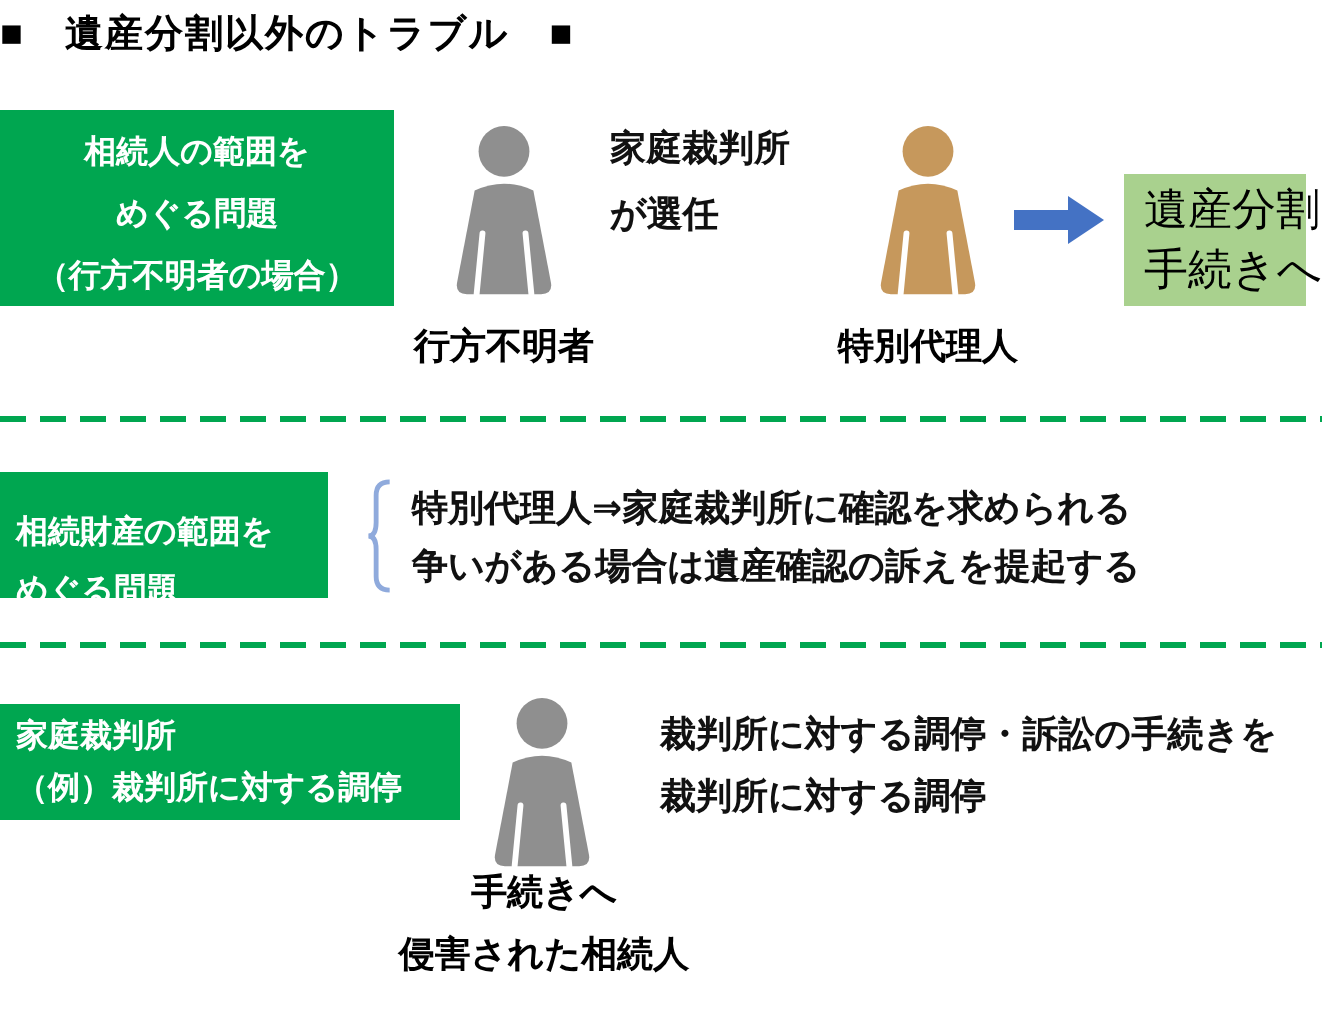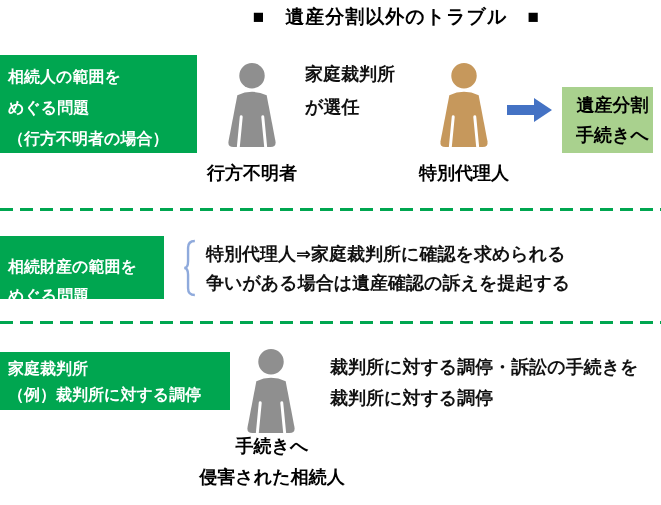--- a/index.html
+++ b/index.html
@@ -4,30 +4,30 @@
 <style>
   html,body{margin:0;padding:0;background:#fff;}
   #canvas{
     position:relative;width:661px;height:505px;background:#ffffff;
     font-family:"Liberation Sans","DejaVu Sans",sans-serif;
     overflow:hidden;color:#111;
   }
   .abs{position:absolute;}
   
   .title{
-    top:4px;left:0;width:540px;text-align:right;
+    top:4px;left:0;width:540px;text-align:left;
     font-size:19px;font-weight:bold;color:#000;letter-spacing:1px;
   }
   
   .gbox{
     background:#00A650;color:#ffffff;font-weight:bold;font-size:16px;
     box-sizing:border-box;padding:6px 8px 0 8px;
   }
   .gbox div{white-space:nowrap;}
-  #box1{top:55px;left:0;width:197px;height:98px;line-height:31px;}
+  #box1{top:55px;left:0;width:197px;height:98px;line-height:31px;text-align:center;}
   #box2{top:236px;left:0;width:164px;height:63px;line-height:29px;padding-top:16px;}
   #box3{top:352px;left:0;width:230px;height:58px;line-height:26px;padding-top:4px;}
   
   .person{width:62px;height:88px;}
   .person svg{display:block;width:100%;height:100%;}
   #person-missing{top:62px;left:221px;}
   #person-agent{top:62px;left:433px;}
   #person-heir{top:348px;left:240px;}
   
   .plabel{font-size:18px;font-weight:bold;color:#000;text-align:center;white-space:nowrap;}
@@ -36,21 +36,21 @@
   #label-heir{top:431px;left:172px;width:200px;line-height:31px;}
   
   #court-text{top:58px;left:305px;width:124px;text-align:left;
     font-size:18px;font-weight:bold;line-height:33px;white-space:nowrap;}
   
   #arrow1{top:97px;left:507px;width:46px;height:26px;}
   #arrow1 svg{display:block;width:100%;height:100%;}
   
   #outcome-box{
     top:87px;left:562px;width:91px;height:66px;background:#A9D18E;
-    box-sizing:border-box;padding:3px 0 0 10px;font-size:18px;font-weight:bold;
+    box-sizing:border-box;padding:3px 0 0 10px;font-size:22px;font-weight:normal;
     line-height:30px;color:#000;white-space:nowrap;text-align:center;
   }
   
   .divider{
     left:0;width:661px;height:3px;
     background:repeating-linear-gradient(to right,#00A650 0,#00A650 13px,transparent 13px,transparent 20px);
   }
   #divider1{top:208px;}
   #divider2{top:321px;}
   

